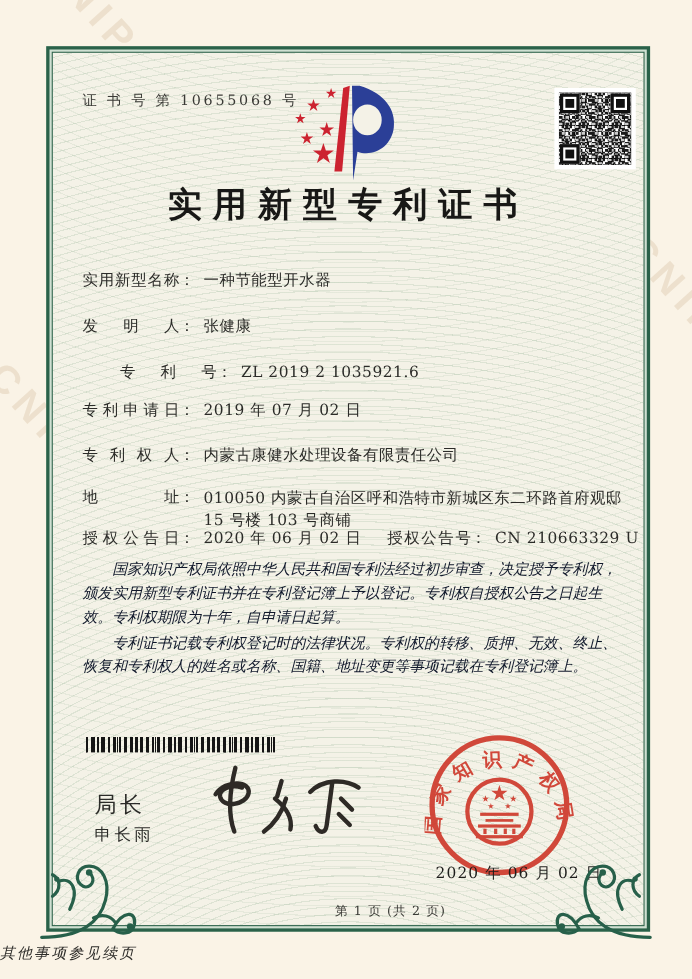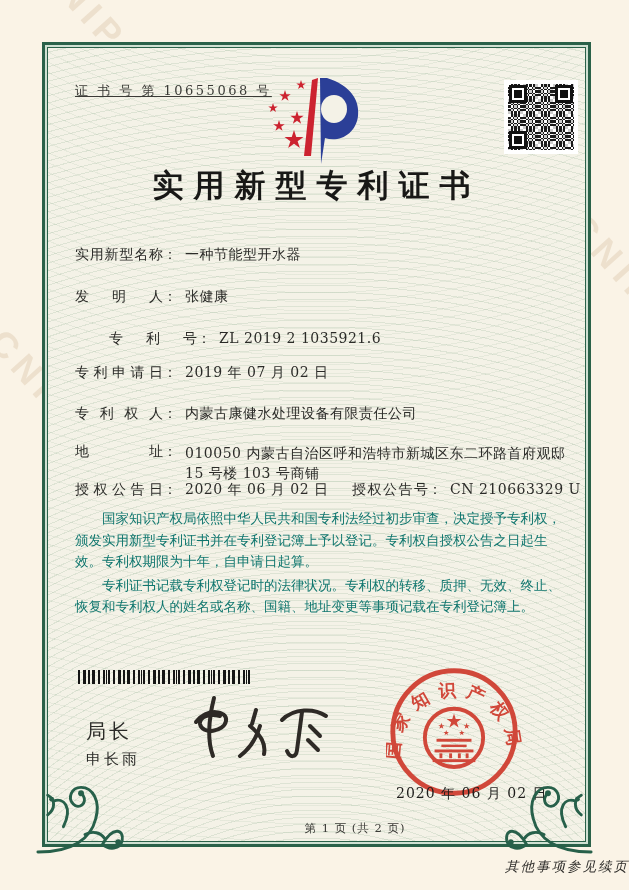--- a/index.html
+++ b/index.html
@@ -18,21 +18,21 @@
          border:1px solid #2a6149;background-color:#f4f2e7;
          background-image:
            repeating-radial-gradient(circle at 50% 135%, rgba(104,150,112,0.16) 0 1px, rgba(0,0,0,0) 1px 7px),
            repeating-radial-gradient(circle at 50% -60%, rgba(104,150,112,0.10) 0 1px, rgba(0,0,0,0) 1px 9px);}
 
   .corner-orn{position:absolute;width:98px;height:98px;z-index:5;}
   .corner-orn.left{left:34px;top:758px;}
   .corner-orn.right{left:497px;top:758px;transform:scaleX(-1);}
 
   
-  .cert-no{position:absolute;left:75px;top:82px;font-size:13px;letter-spacing:2.5px;color:#3a3a36;text-decoration:underline;}
+  .cert-no{position:absolute;left:75px;top:82px;font-size:13px;letter-spacing:2.5px;color:#3a3a36;}
   .logo{position:absolute;left:260px;top:76px;}
   .qr{position:absolute;left:508px;top:84px;width:66px;height:66px;background:
         repeating-conic-gradient(#1a1a1a 0 25%,#fff 0 50%) 0 0/6px 6px,
         repeating-conic-gradient(#1a1a1a 0 25%,#fff 0 50%) 0 0/10px 10px;
       background-blend-mode:difference;background-color:#fff;outline:4px solid #fff;}
   .finder{position:absolute;width:12px;height:12px;border:3px solid #111;background:#fff;}
   .finder::after{content:"";position:absolute;left:2px;top:2px;width:8px;height:8px;background:#111;}
   .finder.tl{left:1px;top:1px;} .finder.tr{right:1px;top:1px;} .finder.bl{left:1px;bottom:1px;}
 
   .title{position:absolute;left:42px;width:549px;top:165px;text-align:center;
@@ -43,39 +43,39 @@
   .lbl{display:inline-block;width:88px;text-align:justify;text-align-last:justify;}
   .colon{display:inline-block;margin-right:8px;}
   .val{letter-spacing:0.5px;}
   .r1{top:246px;} .r2{top:288px;} .r3{top:330px;margin-left:34px;} .r4{top:364px;} .r5{top:405px;}
   .r6{top:443px;} .r7{top:481px;}
   .r6 .val{display:inline-block;width:398px;white-space:normal;line-height:20px;vertical-align:top;}
   .pair2{position:absolute;left:277px;top:0;white-space:nowrap;}
 
   
   .body-text{position:absolute;left:75px;top:508px;width:486px;font-size:13.5px;line-height:21.5px;
-             color:#0f766e;}
+             font-style:italic;color:#0f172a;}
   .body-text p{margin:0 0 2px 0;text-indent:2em;}
 
   
   .barcode{position:absolute;left:78px;top:670px;width:172px;height:14px;background:
       repeating-linear-gradient(90deg,#151515 0 2px,rgba(0,0,0,0) 2px 5px),
       repeating-linear-gradient(90deg,#151515 0 1px,rgba(0,0,0,0) 1px 7px);}
 
   .officer-title{position:absolute;left:86px;top:718px;font-size:20px;color:#2b2b28;letter-spacing:3px;}
   .officer-name{position:absolute;left:86px;top:750px;font-size:15px;color:#2b2b28;letter-spacing:3px;}
   .signature{position:absolute;left:182px;top:688px;}
 
   
   .seal{position:absolute;left:386px;top:664px;width:136px;height:136px;opacity:0.92;}
   .seal-date{position:absolute;left:396px;top:785px;font-size:14px;color:#1d1d1b;letter-spacing:1px;}
 
   .page-no{position:absolute;left:42px;width:626px;top:821px;text-align:center;
            font-size:11.5px;color:#3a3a36;letter-spacing:1px;}
-  .cont-note{position:absolute;left:0;width:629px;top:858px;text-align:right;
+  .cont-note{position:absolute;left:0;width:629px;top:858px;text-align:left;
              font-size:13.5px;font-style:italic;color:#2e2d2a;letter-spacing:2px;}
 </style>
 </head>
 <body>
 
 <div class="page">
 
   <div class="wm" style="left:20px;top:-6px;">CNIPA</div>
   <div class="wm" style="left:150px;top:86px;">CNIPA</div>
   <div class="wm" style="left:372px;top:238px;">CNIPA</div>

